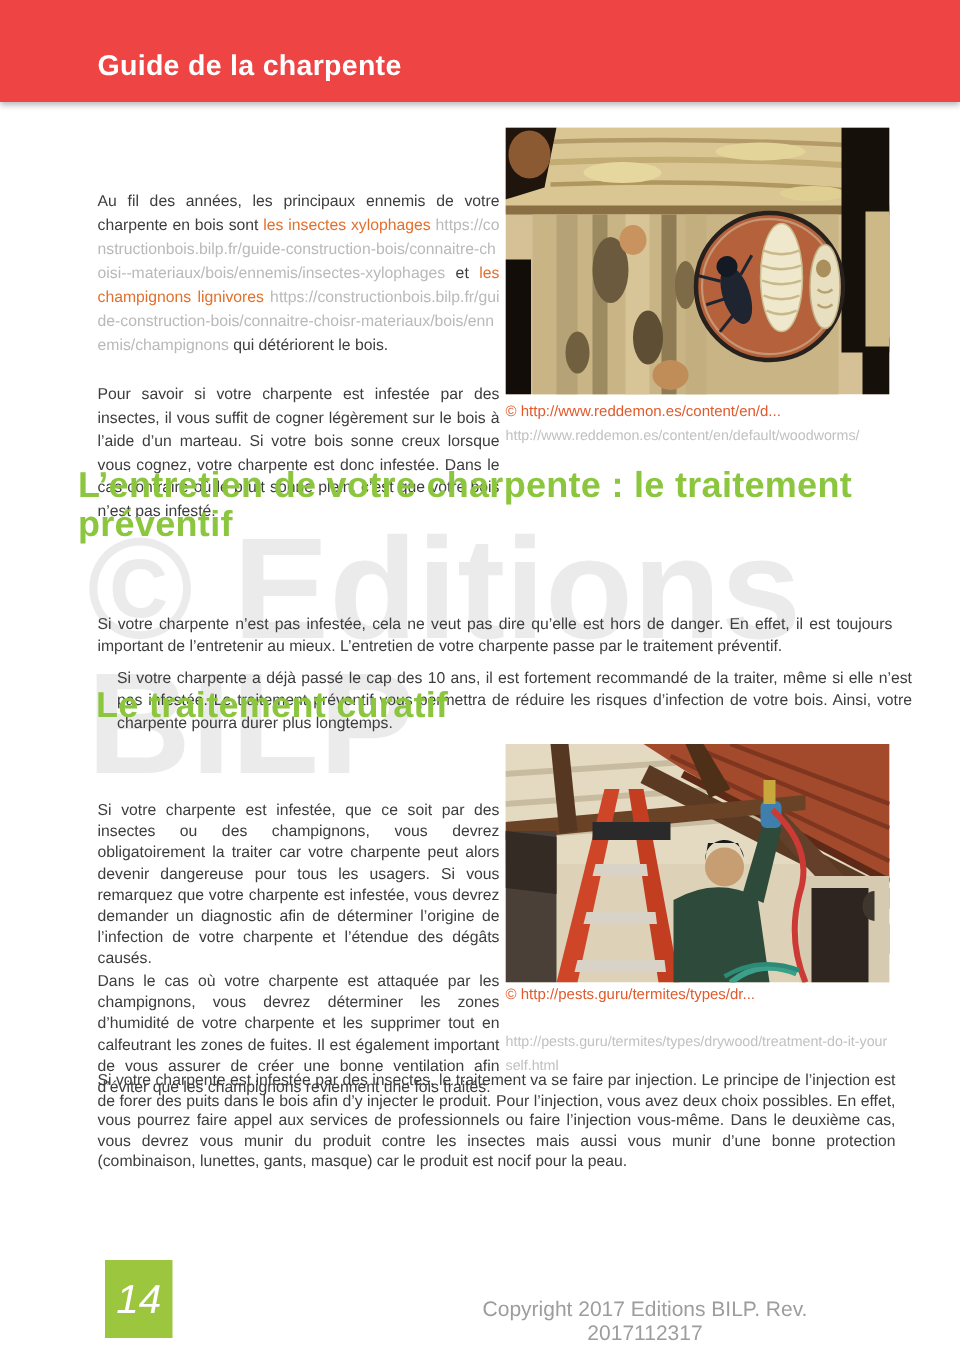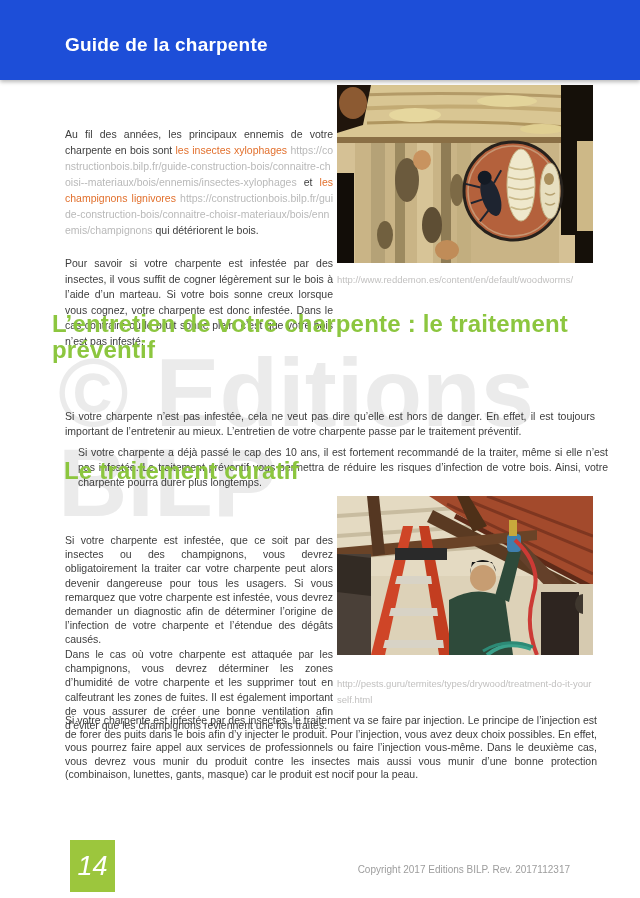--- a/index.html
+++ b/index.html
@@ -3,22 +3,22 @@
 <meta charset="utf-8">
 <style>
   * { margin:0; padding:0; box-sizing:border-box; }
   html,body { background:#ffffff; }
   .page {
     position:relative; width:640px; height:898px; overflow:hidden;
     background:#ffffff; font-family:"Liberation Sans", sans-serif; color:#3d3d3d;
   }
   
   .band {
-    position:absolute; top:0; left:0; width:640px; height:80px;
-    background:#1d4ed8; box-shadow:0 2px 4px rgba(0,0,0,0.28); z-index:2;
+    position:absolute; top:0; left:0; width:640px; height:68px;
+    background:#ef4444; box-shadow:0 2px 4px rgba(0,0,0,0.28); z-index:2;
   }
   .band-title {
     position:absolute; left:65px; top:34px; color:#ffffff;
     font-size:19px; font-weight:bold; letter-spacing:0.2px;
   }
   
   .watermark {
     position:absolute; left:58px; top:348px; z-index:0;
     font-weight:bold; font-size:96px; line-height:90px;
     color:rgba(110,110,110,0.14); white-space:nowrap; pointer-events:none;
@@ -37,22 +37,22 @@
   figure { line-height:0; }
   .cap-link { font-size:10px; color:#e25a2c; }
   .cap-url { font-size:9.5px; line-height:16px; color:#c2c1c0; word-break:break-all; }
   
   .pagenum-box {
     position:absolute; left:70px; top:840px; width:45px; height:52px;
     background:#9cc63d; display:flex; align-items:center; justify-content:center;font-style:italic;
   }
   .pagenum-box span { color:#ffffff; font-size:27px; }
   .copyright {
-    position:absolute; left:290px; top:864px; width:280px; text-align:right;
-    font-size:10px; color:#9d9d9d;
+    position:absolute; left:290px; top:864px; width:280px; text-align:center;
+    font-size:14px; color:#9d9d9d;
   }
 </style>
 </head>
 <body>
 
 <div class="page">
 
   <div class="watermark">
     <div>© Editions</div>
     <div>BILP</div>
@@ -119,20 +119,21 @@
 
         <g>
           <ellipse cx="213" cy="106" rx="10" ry="28" fill="#e7dfc0" stroke="#bfae82" stroke-width="1"></ellipse>
           <ellipse cx="212" cy="94" rx="5" ry="6" fill="#a98f5c"></ellipse>
           <path d="M208 108 q5 4 10 0 M208 118 q5 4 10 0" stroke="#b6a271" stroke-width="1.5" fill="none"></path>
         </g>
       </svg>
     </figure>
 
     <div class="abs" style="left:337px; top:269px; width:258px;">
+      <div class="cap-link">© http://www.reddemon.es/content/en/d...</div>
       <div class="cap-url" style="margin-top:3px;">http://www.reddemon.es/content/en/default/woodworms/</div>
     </div>
 
     <p class="body abs" style="left:65px; top:216px; width:268px; line-height:15.5px;">Pour savoir si votre charpente est infestée par des insectes, il vous suffit de cogner légèrement sur le bois à l’aide d’un marteau. Si votre bois sonne creux lorsque vous cognez, votre charpente est donc infestée. Dans le cas contraire où le bruit sonne plein, c’est que votre bois n’est pas infesté.</p>
 
     <h1 class="sec abs" style="left:52px; top:311px; width:545px;">L’entretien de votre charpente : le traitement préventif</h1>
 
     <p class="body abs" style="left:65px; top:369px; width:530px;">Si votre charpente n’est pas infestée, cela ne veut pas dire qu’elle est hors de danger. En effet, il est toujours important de l’entretenir au mieux. L’entretien de votre charpente passe par le traitement préventif.</p>
 
     <p class="body abs" style="left:78px; top:405px; width:530px;">Si votre charpente a déjà passé le cap des 10 ans, il est fortement recommandé de la traiter, même si elle n’est pas infestée. Le traitement préventif vous permettra de réduire les risques d’infection de votre bois. Ainsi, votre charpente pourra durer plus longtemps.</p>
@@ -185,20 +186,21 @@
 
         <path d="M178 44 Q206 70 196 100 Q188 130 200 159" stroke="#cc3a35" stroke-width="4" fill="none"></path>
         <path d="M150 159 q20 -16 44 -6" stroke="#3aa08a" stroke-width="4" fill="none"></path>
         <path d="M146 155 q24 -14 50 -4" stroke="#2d8a76" stroke-width="3" fill="none"></path>
       </svg>
     </figure>
 
     <p class="body abs" style="left:65px; top:607px; width:268px; line-height:14.2px;">Dans le cas où votre charpente est attaquée par les champignons, vous devrez déterminer les zones d’humidité de votre charpente et les supprimer tout en calfeutrant les zones de fuites. Il est également important de vous assurer de créer une bonne ventilation afin d’éviter que les champignons reviennent une fois traités.</p>
 
     <div class="abs" style="left:337px; top:658px; width:258px;">
+      <div class="cap-link">© http://pests.guru/termites/types/dr...</div>
       <div class="cap-url" style="margin-top:18px;">http://pests.guru/termites/types/drywood/treatment-do-it-yourself.html</div>
     </div>
 
     <p class="body-tight abs" style="left:65px; top:714px; width:532px;">Si votre charpente est infestée par des insectes, le traitement va se faire par injection. Le principe de l’injection est de forer des puits dans le bois afin d’y injecter le produit. Pour l’injection, vous avez deux choix possibles. En effet, vous pourrez faire appel aux services de professionnels ou faire l’injection vous-même. Dans le deuxième cas, vous devrez vous munir du produit contre les insectes mais aussi vous munir d’une bonne protection (combinaison, lunettes, gants, masque) car le produit est nocif pour la peau.</p>
 
     <div class="pagenum-box">
       <span>14</span>
     </div>
     <div class="copyright">Copyright 2017 Editions BILP. Rev. 2017112317</div>
 

